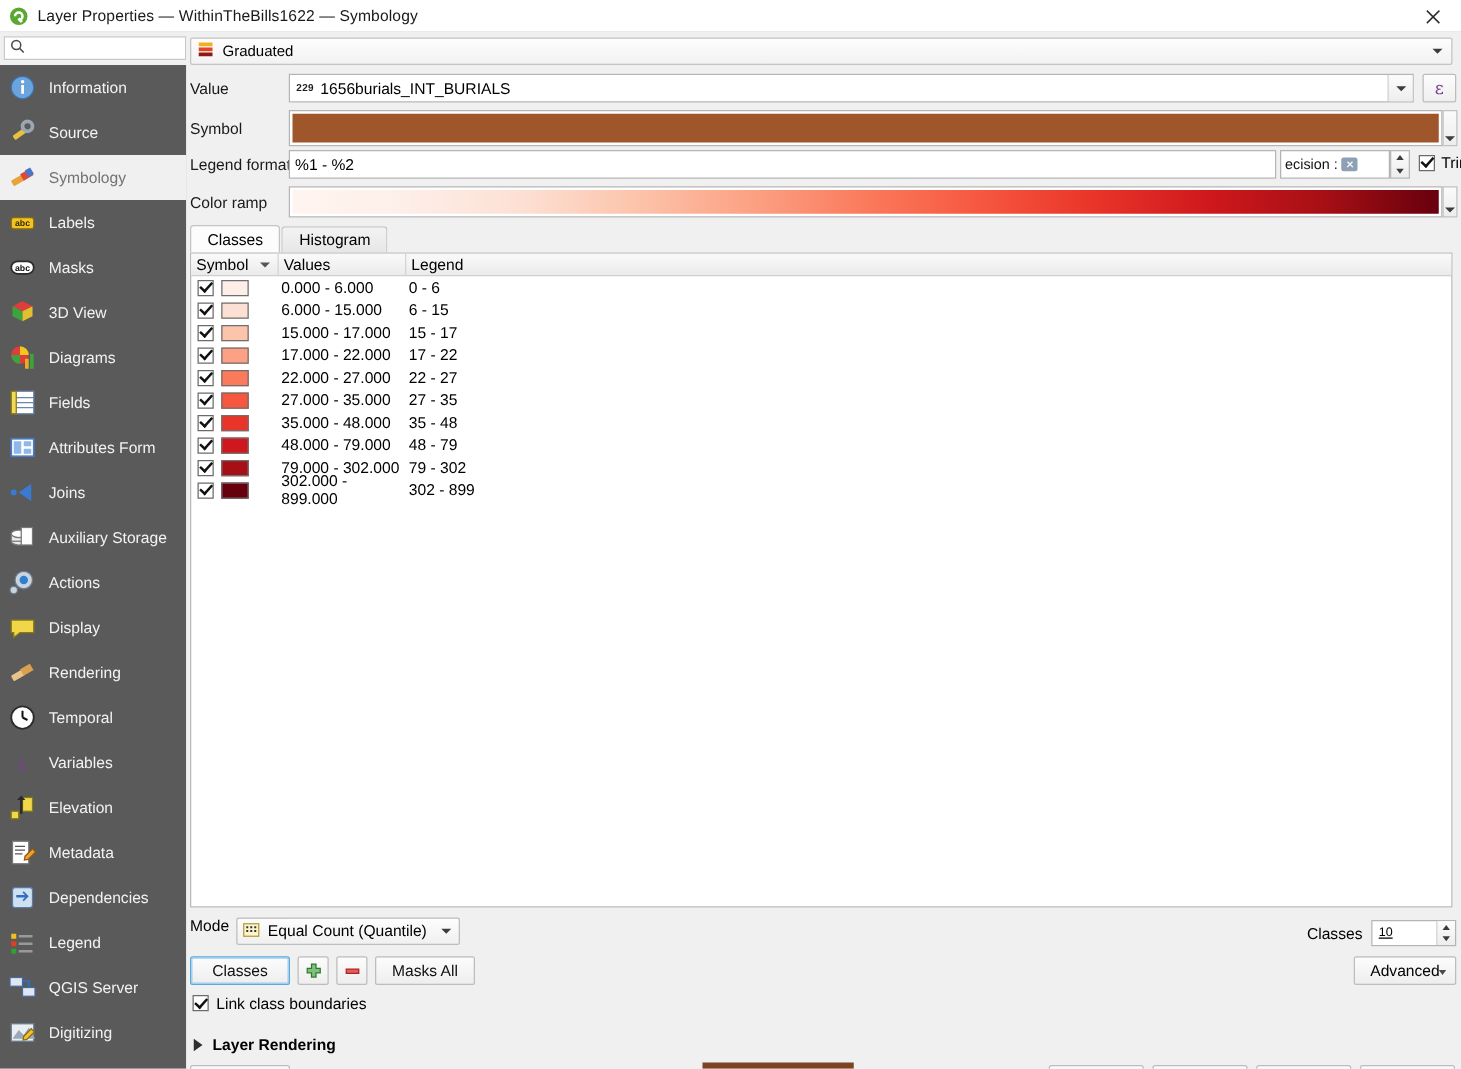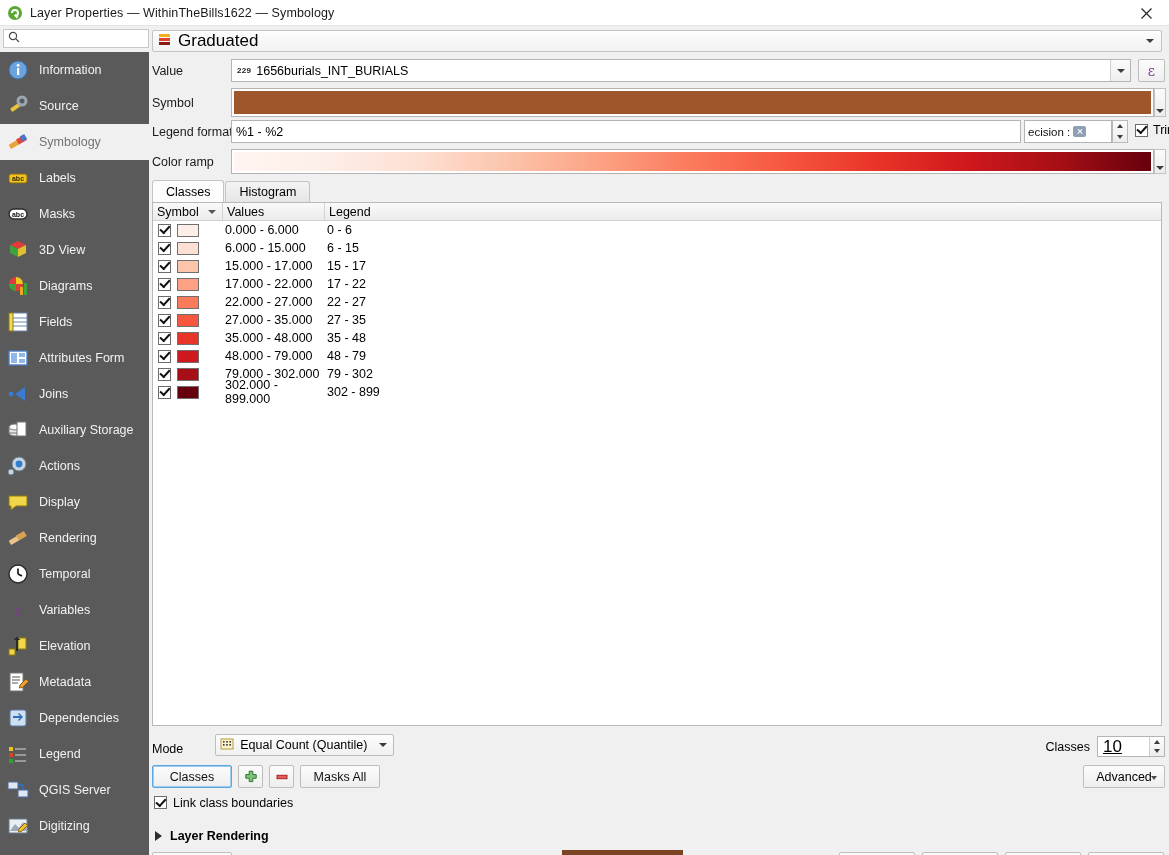--- a/index.html
+++ b/index.html
@@ -68,21 +68,21 @@
   
   .main { position: absolute; left: 149px; top: 26px; width: 1020px; height: 829px; background: #f0f0f0; }
 
   .combo-top {
     position: absolute; left: 3px; top: 4px; width: 1010px; height: 22px;
     background: linear-gradient(#fdfdfd,#f2f2f2);
     border: 1px solid #c4c4c4; border-radius: 2px;
     display: flex; align-items: center;
   }
   .combo-top .gico { margin-left: 5px; margin-right: 7px; flex: none; }
-  .combo-top .txt { font-size: 17px; }
+  .combo-top .txt { font-size: 12px; }
   .combo-top .arrow {
     position: absolute; right: 7px; top: 8px;
     width: 0; height: 0; border-left: 4px solid transparent; border-right: 4px solid transparent;
     border-top: 4px solid #3c3c3c;
   }
 
   .frow { position: absolute; display: flex; align-items: center; }
   .flabel { font-size: 12.5px; color: #1a1a1a; }
 
   
@@ -202,37 +202,37 @@
   }
   .th.c-values { width: 102px; }
   .th.c-legend { flex: 1; border-right: none; }
   .trow { display: flex; height: 18px; align-items: center; cursor: default; }
   .trow .cell-sym { width: 70px; display: flex; align-items: center; padding-left: 5px; }
   .trow .swatch { width: 22px; height: 13px; border: 1px solid #6f6f6f; margin-left: 6px; flex:none; }
   .trow .cell-val { width: 102px; font-size: 12.5px; padding-left: 2px; }
   .trow .cell-leg { flex: 1; font-size: 12.5px; padding-left: 2px; }
 
   
-  .mode-row { position: absolute; left: 3px; top: 708px; display:flex; align-items:flex-end;gap:26px; }
+  .mode-row { position: absolute; left: 3px; top: 708px; display:flex; align-items:flex-start; }
   .mode-row .mlabel { font-size: 12.5px; margin-right: 6px; }
   .mode-combo {
     height: 22px; background: linear-gradient(#fdfdfd,#f0f0f0);
     border: 1px solid #bdbdbd; border-radius: 2px;
     display: flex; align-items: center; padding: 0 6px 0 4px;
   }
   .mode-combo .mico { margin-right: 6px; flex:none; }
   .mode-combo .mtxt { font-size: 12.5px; margin-right: 12px; }
 
   .classes-right { position: absolute; right: 4px; top: 710px; display: flex; align-items: center; }
   .classes-right .clabel { font-size: 12.5px; margin-right: 7px; }
   .classes-spin {
     width: 68px; height: 21px; background: #fff; border: 1px solid #b4b4b4;
     display: flex; align-items: center; position: relative;
   }
-  .classes-spin .cv { font-size: 17px; margin-left: 5px; text-decoration: underline; }
+  .classes-spin .cv { font-size: 10px; margin-left: 5px; text-decoration: underline; }
   .classes-spin .sp {
     position:absolute; right:0; top:0; width:15px; height:19px;
     background: linear-gradient(#fcfcfc,#ededed); border-left:1px solid #cfcfcf;
     display:flex; flex-direction:column;
   }
   .classes-spin .sp div { flex:1; display:flex; align-items:center; justify-content:center; }
 
   
   .btnrow { position: absolute; left: 3px; top: 739px; display: flex; align-items: center; gap: 6px; }
   .btn {

